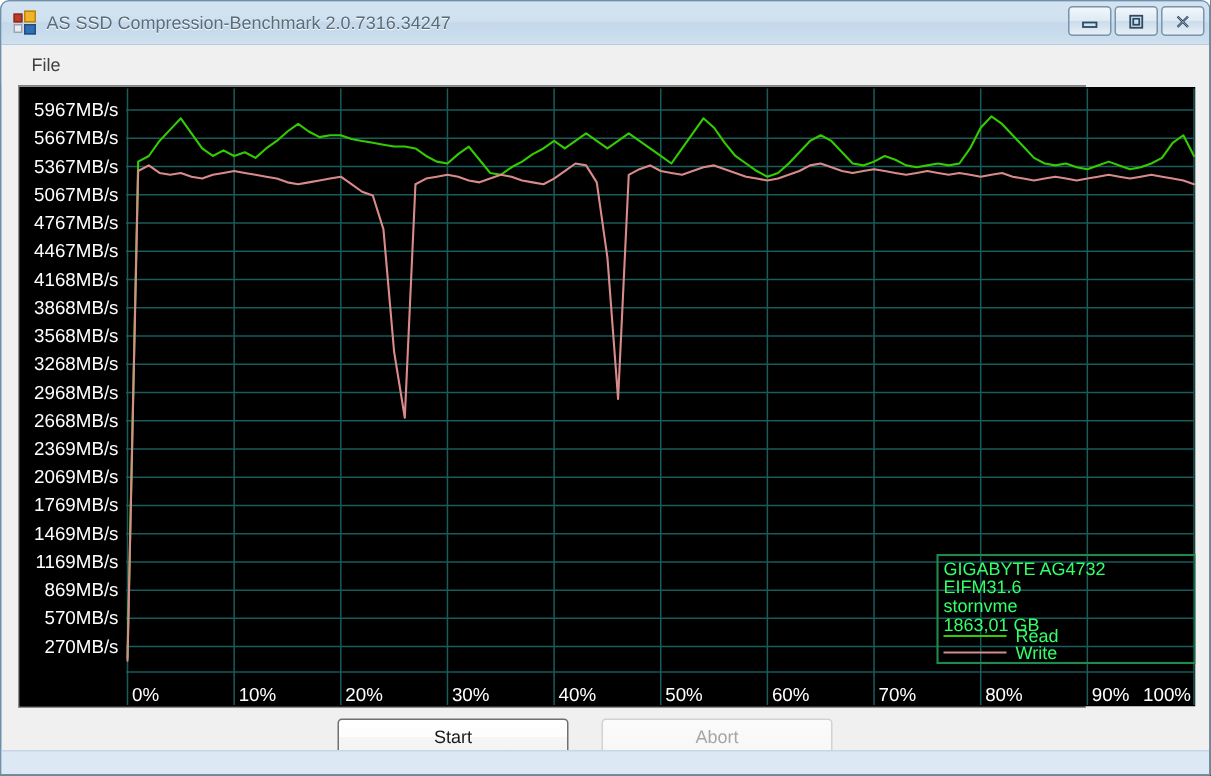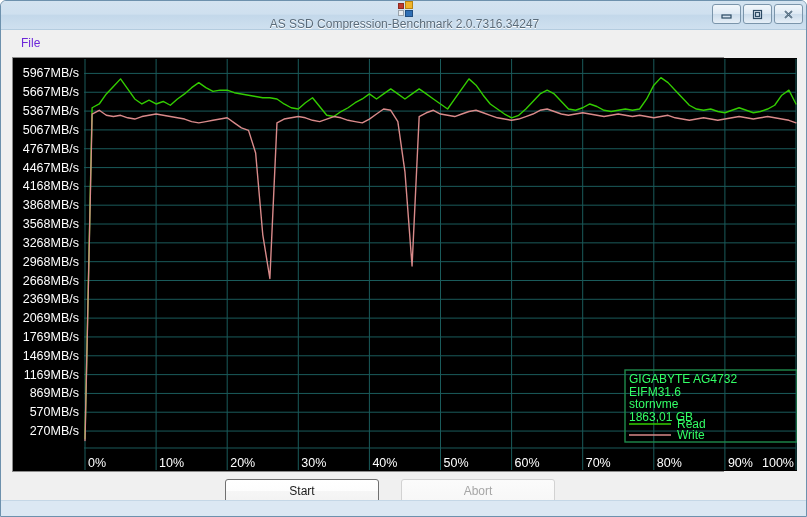--- a/index.html
+++ b/index.html
@@ -17,21 +17,21 @@
     border-radius: 6px 6px 0 0;
     overflow: hidden;
   }
   
   #titlebar {
     position: absolute; left: 0; top: 0;
     width: 807px; height: 29px;
     background: linear-gradient(to bottom, #d3e3f0 0%, #cfe0ef 46%, #c3d8ea 52%, #cfe0ef 100%);
     border-bottom: 1px solid #b4ccdf;
     border-radius: 5px 5px 0 0;
-    display: flex; align-items: center; flex-direction: column;
+    display: flex; align-items: center;
   }
   #app-icon {
     width: 16px; height: 16px;
     margin-left: 8px; margin-right: 6px;
     position: relative; flex: none;
   }
   #app-icon .sq { position: absolute; }
   #app-icon .s1 { left: 0;  top: 2px;  width: 6px; height: 6px; background: #c0392b; border: 1px solid #8e2a20; }
   #app-icon .s2 { left: 7px; top: 0;   width: 8px; height: 8px; background: #f0b429; border: 1px solid #b98411; }
   #app-icon .s3 { left: 0;  top: 9px;  width: 6px; height: 6px; background: #e9ecef; border: 1px solid #9aa3ab; }
@@ -54,21 +54,21 @@
   }
   .winbtn svg { display: block; }
   
   #menubar {
     position: absolute; left: 0; top: 29px;
     width: 807px; height: 26px;
     background: #f0f0f0;
     display: flex; align-items: center;
   }
   .menu-item {
-    font-size: 12px; color: #6d28d9;
+    font-size: 12px; color: #404040;
     padding: 3px 9px; margin-left: 11px;
   }
   
   #chart-wrap {
     position: absolute;
     left: 11px; top: 56px;
     width: 712px; height: 415px;
     background: #000000;
     border: 1px solid #8c8c8c;
   }

